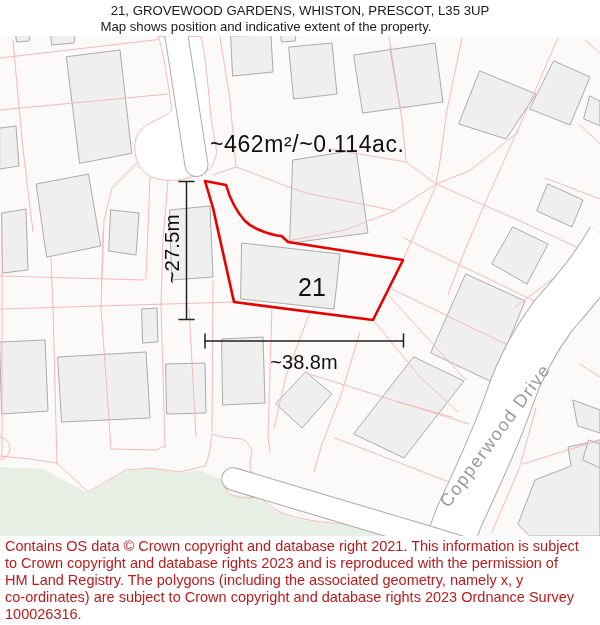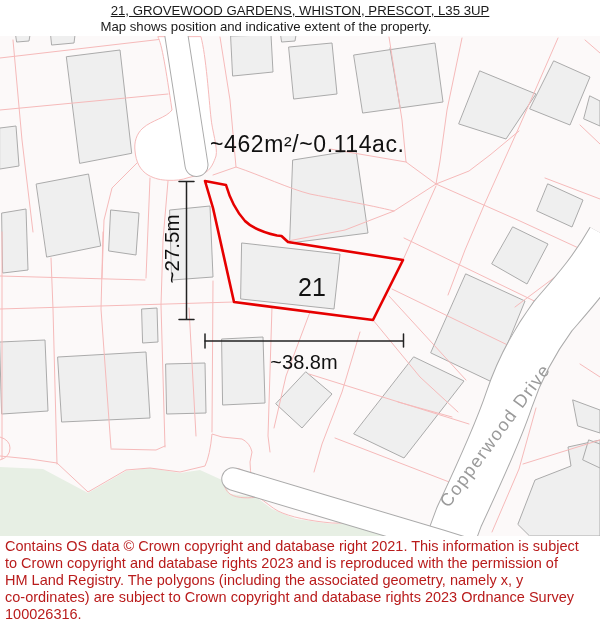--- a/index.html
+++ b/index.html
@@ -1,18 +1,18 @@
 <!DOCTYPE html>
 <html><head>
 <meta charset="utf-8">
 <style>
   html,body{margin:0;padding:0;}
   body{width:600px;height:625px;background:#ffffff;font-family:"Liberation Sans", sans-serif;position:relative;overflow:hidden;}
   .hdr{position:absolute;left:0;top:0;width:600px;text-align:center;color:#1a1a1a;}
-  .h1{position:absolute;top:2.5px;width:600px;font-size:13.2px;text-decoration:underline;}
+  .h1{position:absolute;top:2.5px;width:600px;font-size:13.2px;}
   .h2{position:absolute;top:18.5px;width:532px;font-size:13.2px;}
   .ftr{position:absolute;left:5px;top:538px;width:592px;font-size:14.5px;line-height:17px;color:#b91c1c;}
   svg{position:absolute;left:0;top:0;}
 </style>
 </head>
 <body>
 <svg width="600" height="625" viewBox="0 0 600 625">
   <defs>
     <clipPath id="mapclip">
         <rect x="0" y="36" width="600" height="500"></rect>

